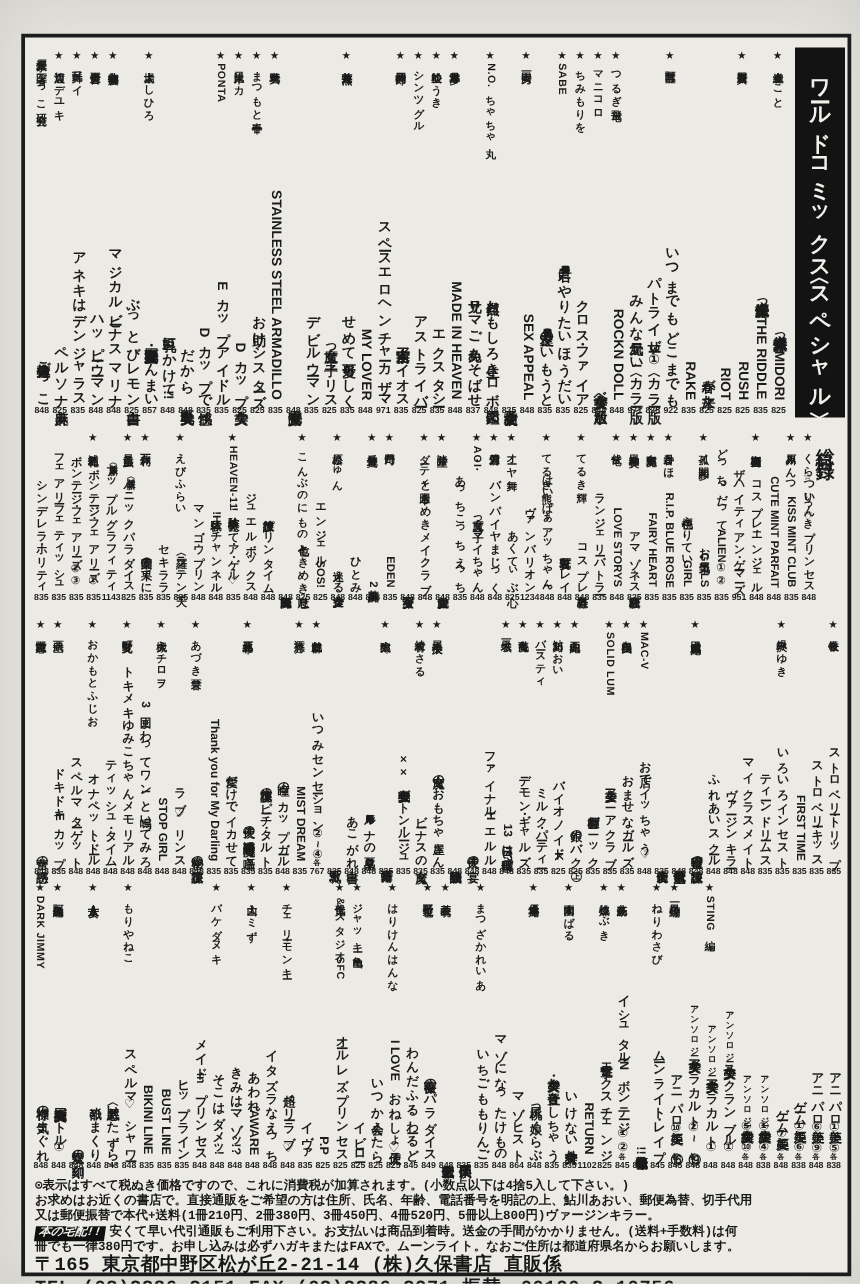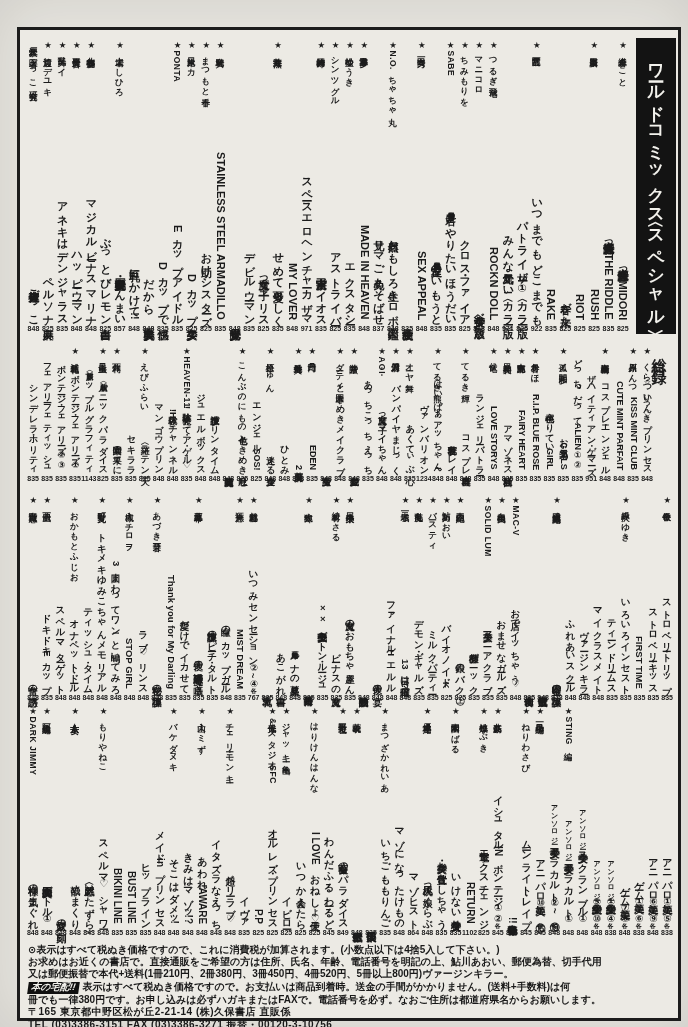--- a/index.html
+++ b/index.html
@@ -60,27 +60,27 @@
     position:absolute;bottom:0;left:0;right:0;
     display:flex;flex-direction:column;align-items:center;
     font-size:7px;font-weight:700;line-height:1;
   }
   .price .each{font-size:6px;line-height:1;}
   
   .footer{
     position:absolute;left:8px;top:914px;width:642px;
     font-size:10px;line-height:1.12;font-weight:700;color:#191919;
   }
-  .footer p{margin:0 0 1px 0;}
+  .footer p{margin:0 0 1px 0;font-family:Liberation Mono, monospace;}
   .badge{
     display:inline-block;background:#101010;color:#f2f1ec;
     font-style:italic;font-weight:700;padding:0 3px 1px 3px;margin-right:4px;
     transform:skewX(-8deg);font-size:9.5px;
   }
-  .addr{font-size:10px;letter-spacing:0.5px;}
+  .addr{font-size:15px;letter-spacing:0.5px;}
 </style>
 </head>
 <body>
 
 <div class="page">
   <div class="frame">
 
     <div class="banner">
       <span>ワールドコミックス〈スペシャル〉</span>
     </div>
@@ -904,20 +904,20 @@
           <div class="auth">★DARK JIMMY</div>
           <div class="title">神様の気まぐれ</div>
           <div class="price">848</div>
         </div>
       </div>
 
     <div class="footer">
       <p>⊙表示はすべて税ぬき価格ですので、これに消費税が加算されます。(小数点以下は4捨5入して下さい。)</p>
       <p>お求めはお近くの書店で。直接通販をご希望の方は住所、氏名、年齢、電話番号を明記の上、鮎川あおい、郵便為替、切手代用</p>
       <p>又は郵便振替で本代+送料(1冊210円、2冊380円、3冊450円、4冊520円、5冊以上800円)ヴァージンキラー。</p>
-      <p><span class="badge">本の宅配!!</span><span>表示はすべて税ぬき価格ですので。お支払いは商品到着時。送金の手間がかかりません。(送料+手数料)は何</span></p>
-      <p>冊でも一律380円です。お申し込みは必ずハガキまたはFAXで。電話番号を必ず。なおご住所は都道府県名からお願いします。</p>
+      <p><span class="badge">本の宅配!!</span><span>安くて早い代引通販もご利用下さい。お支払いは商品到着時。送金の手間がかかりません。(送料+手数料)は何</span></p>
+      <p>冊でも一律380円です。お申し込みは必ずハガキまたはFAXで。ムーンライト。なおご住所は都道府県名からお願いします。</p>
       <p class="addr">〒165 東京都中野区松が丘2-21-14 (株)久保書店 直販係</p>
       <p class="addr">TEL (03)3386-3151 FAX (03)3386-3271 振替・00120-3-10756</p>
     </div>
 
   </div>
 </div>
 
 </body></html>

